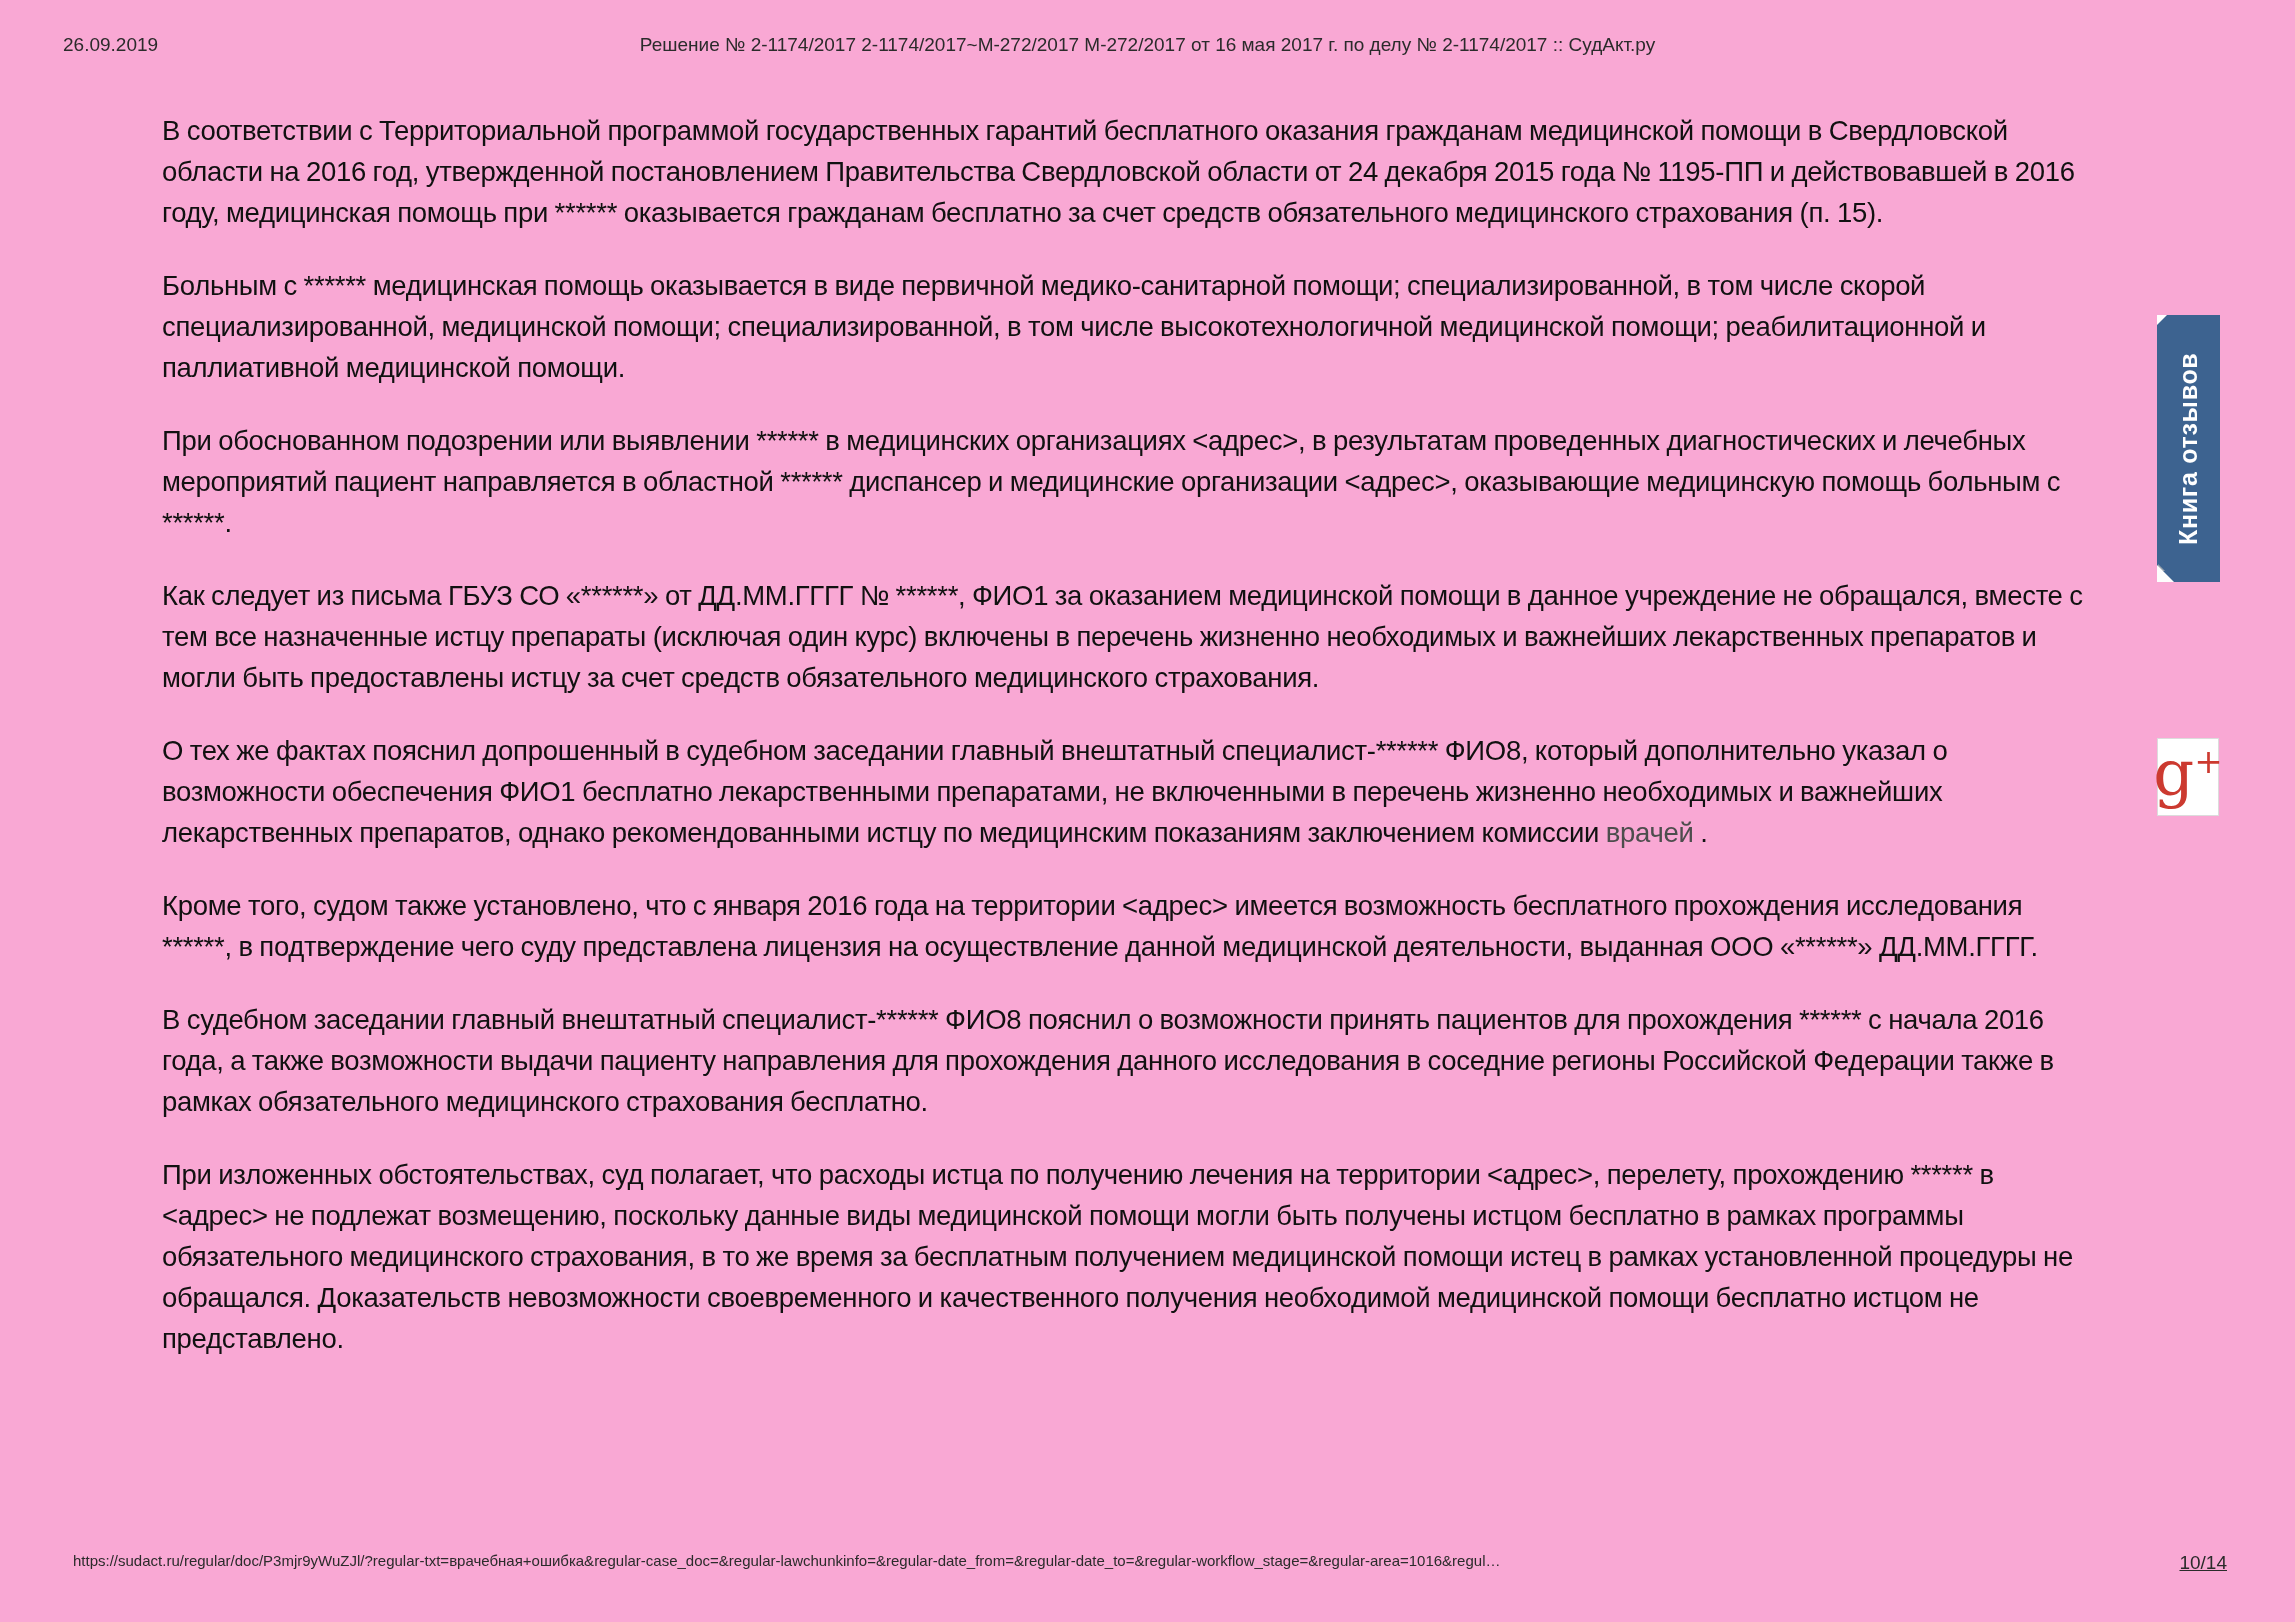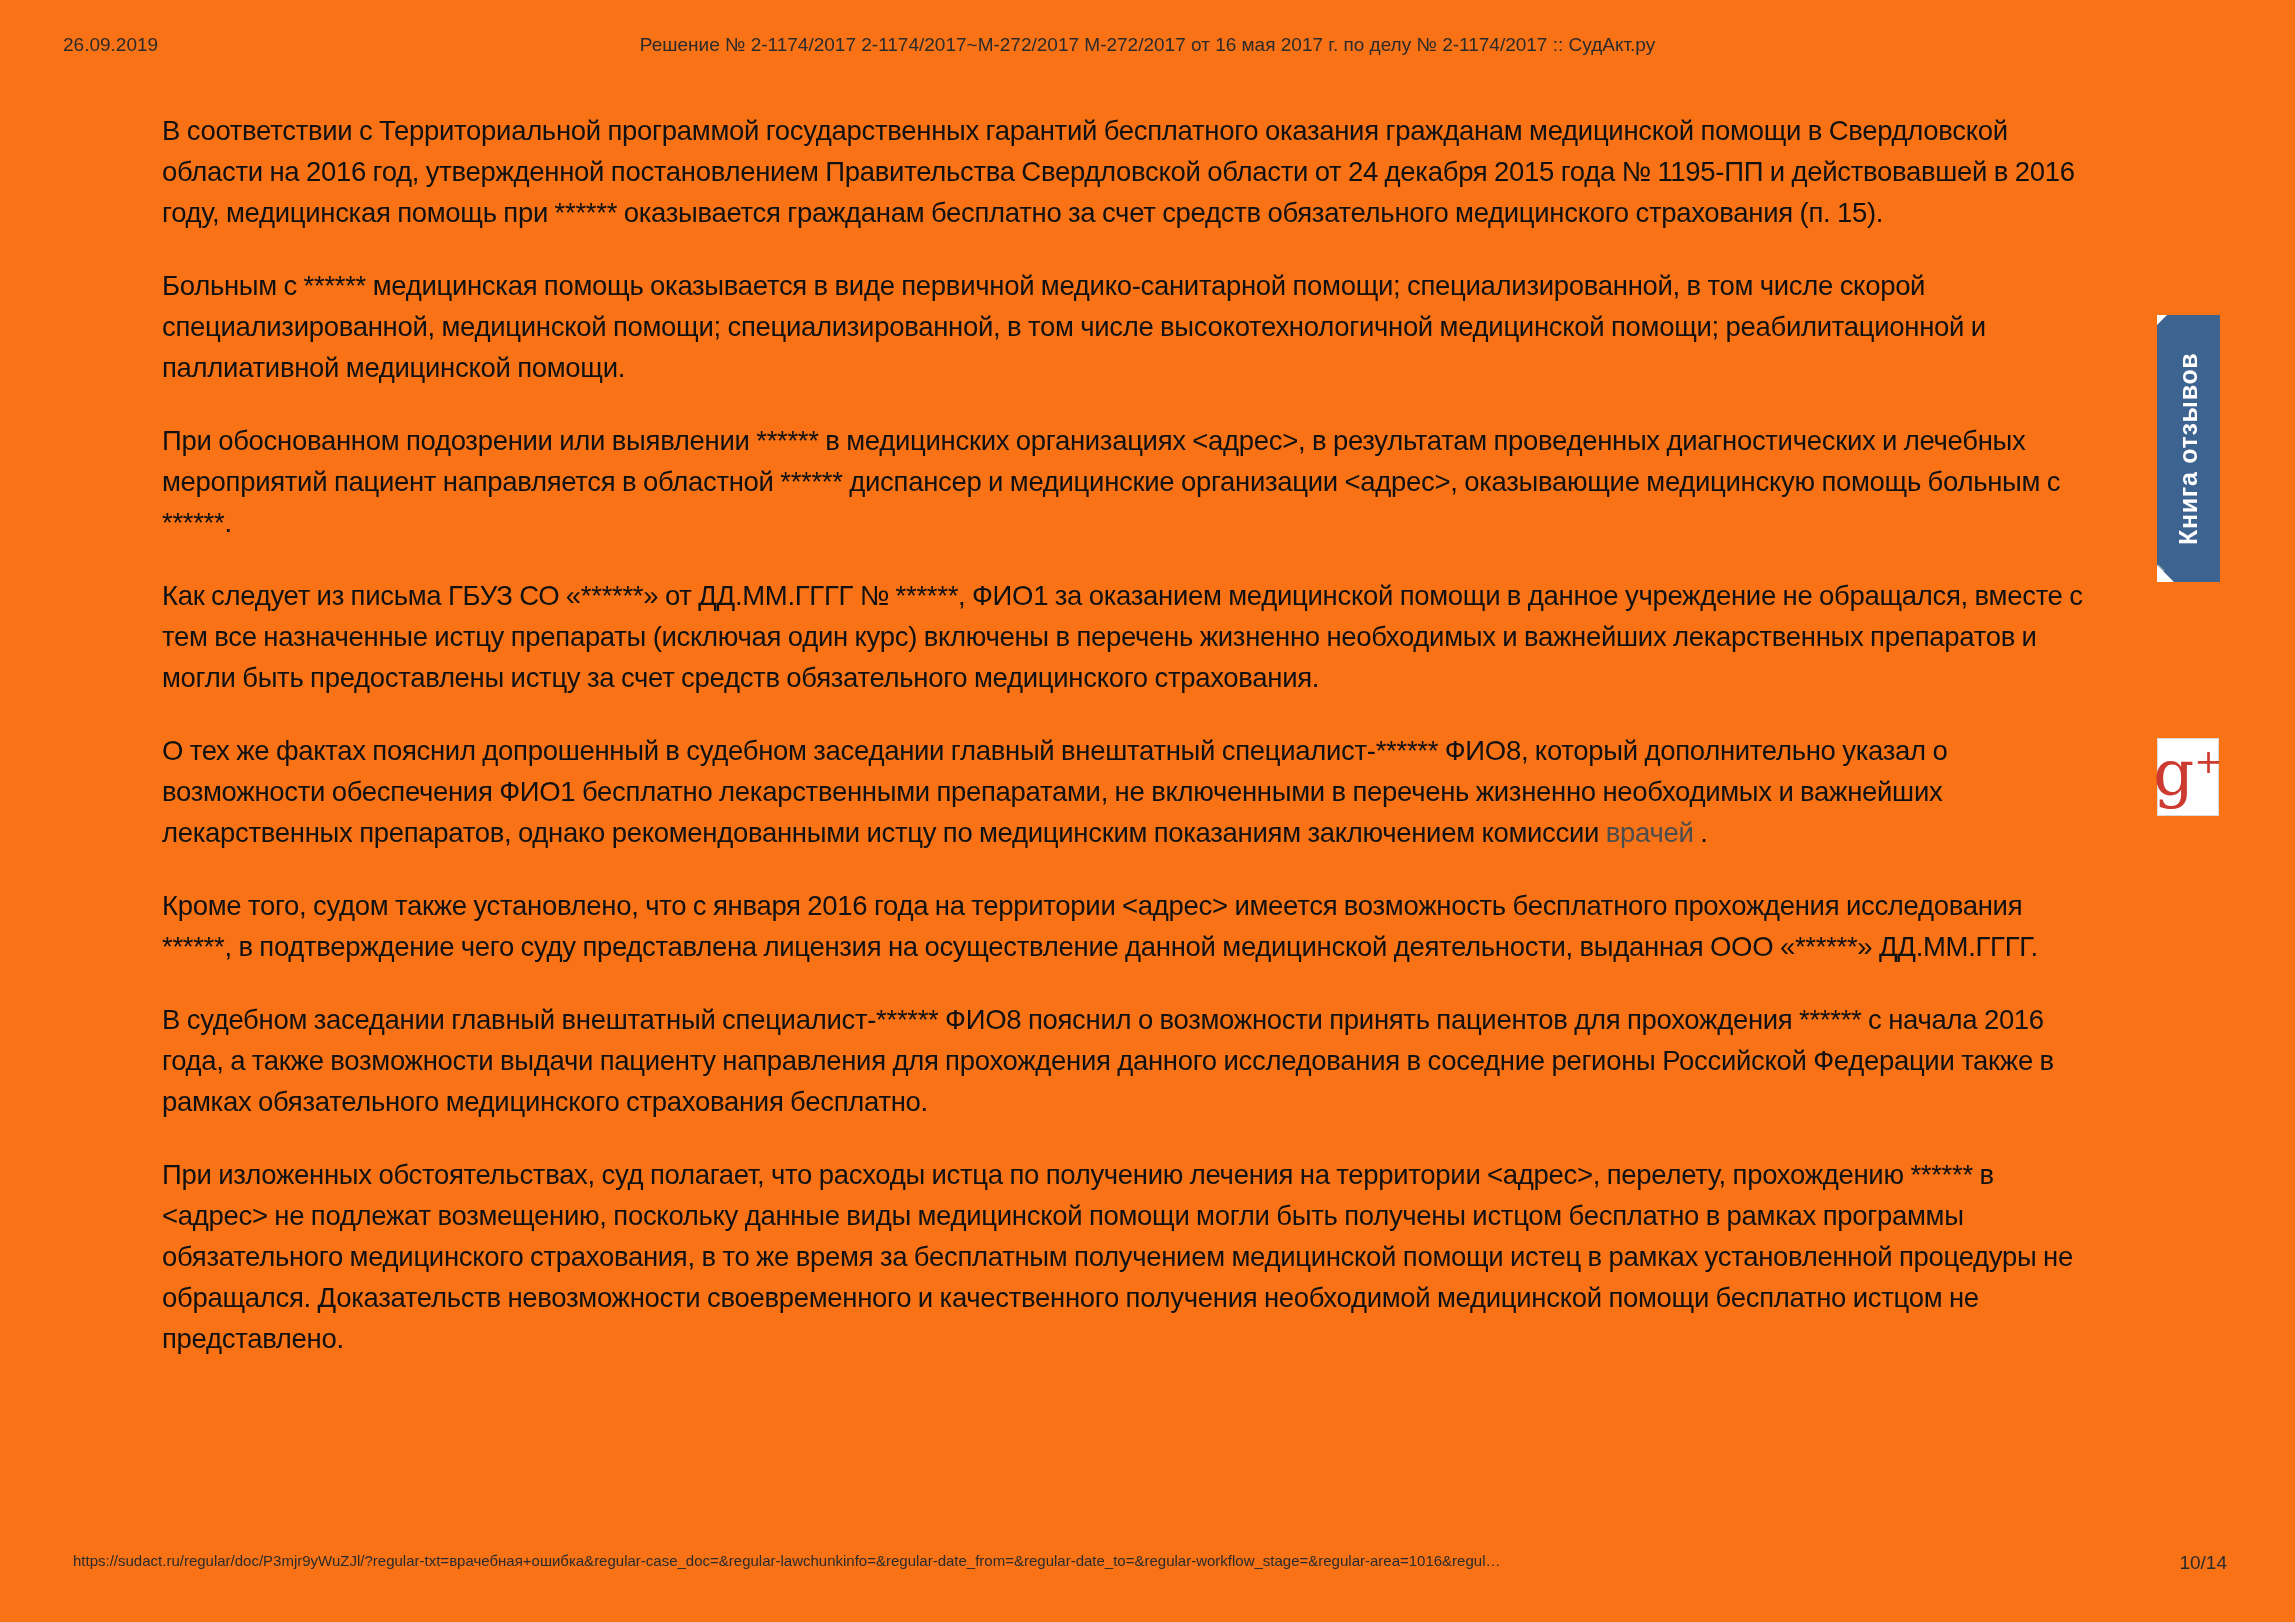--- a/index.html
+++ b/index.html
@@ -1,19 +1,19 @@
 <!DOCTYPE html>
 <html lang="ru" style="font-size:10.5px"><head>
 <meta charset="utf-8">
 <style>
   html, body { margin:0; padding:0; background:#ffffff; }
   .page {
     position:relative;
     width:2295px; height:1622px;
-    background:#f97316;
+    background:#f9a8d4;
     font-family:"Liberation Sans", sans-serif;
     overflow:hidden;
   }
   
   .print-date {
     position:absolute; left:63px; top:34px;
     font-size:19px; color:#2b2b2b; white-space:nowrap;
   }
   .print-title {
     position:absolute; left:0; right:0; top:34px;
@@ -68,21 +68,21 @@
     font-family:"DejaVu Serif", serif;
     color:#cc3a30; font-size:34px; line-height:34px; margin-top:5.2px;
   }
   
   .footer-url {
     position:absolute; left:73px; top:1552px;
     font-size:15px; color:#2b2b2b; white-space:nowrap;
   }
   .footer-page {
     position:absolute; right:68px; top:1552px;
-    font-size:19px; color:#2b2b2b; white-space:nowrap;
+    font-size:19px; color:#2b2b2b; white-space:nowrap;text-decoration:underline;
   }
 </style>
 </head>
 <body>
 
 <div class="page">
 
   <span class="print-date">26.09.2019</span>
   <span class="print-title">Решение № 2-1174/2017 2-1174/2017~М-272/2017 М-272/2017 от 16 мая 2017 г. по делу № 2-1174/2017 :: СудАкт.ру</span>
 

